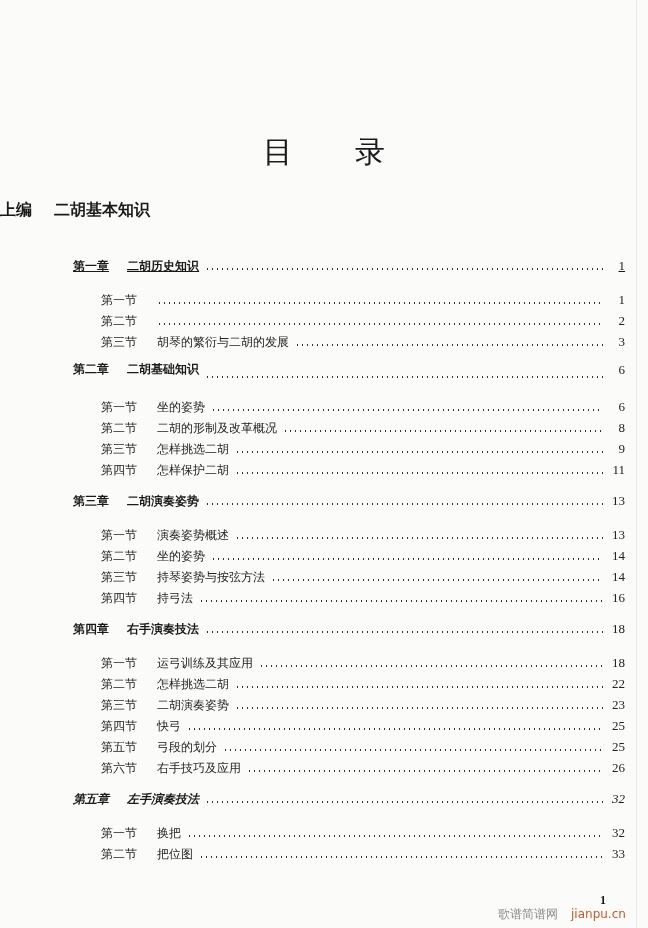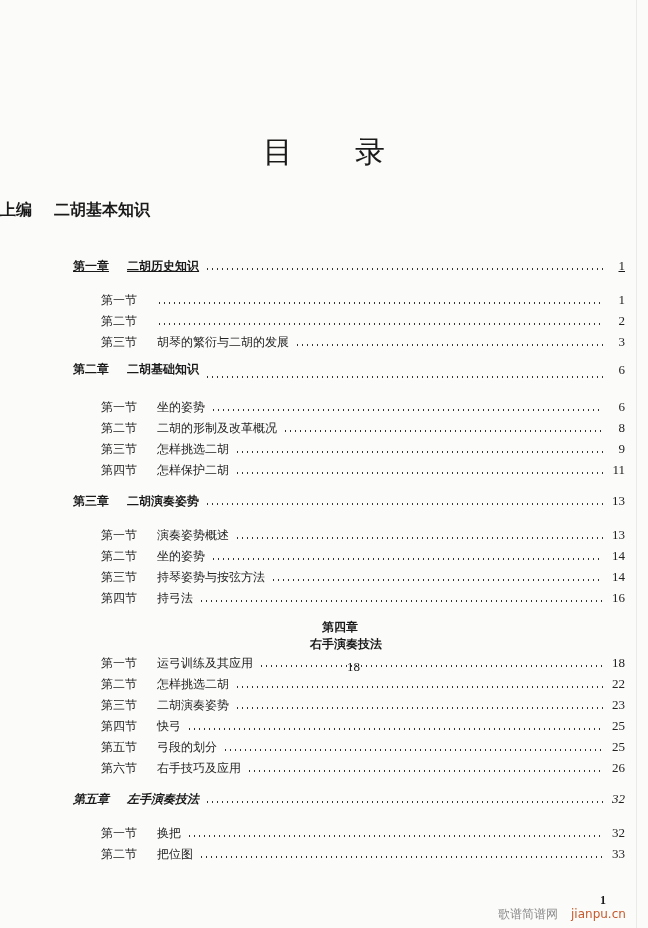--- a/index.html
+++ b/index.html
@@ -217,21 +217,21 @@
       <span class="ttl">持琴姿势与按弦方法</span>
       <span class="dots"></span>
       <span class="pg">14</span>
     </div>
     <div class="row section" style="top: 332px;">
       <span class="num">第四节</span>
       <span class="ttl">持弓法</span>
       <span class="dots"></span>
       <span class="pg">16</span>
     </div>
-    <div class="row chapter" style="top: 363px; flex-direction: column;">
+    <div class="row chapter" style="top: 363px;">
       <span class="num">第四章</span>
       <span class="ttl">右手演奏技法</span>
       <span class="dots"></span>
       <span class="pg">18</span>
     </div>
     <div class="row section" style="top: 397px;">
       <span class="num">第一节</span>
       <span class="ttl">运弓训练及其应用</span>
       <span class="dots"></span>
       <span class="pg">18</span>

